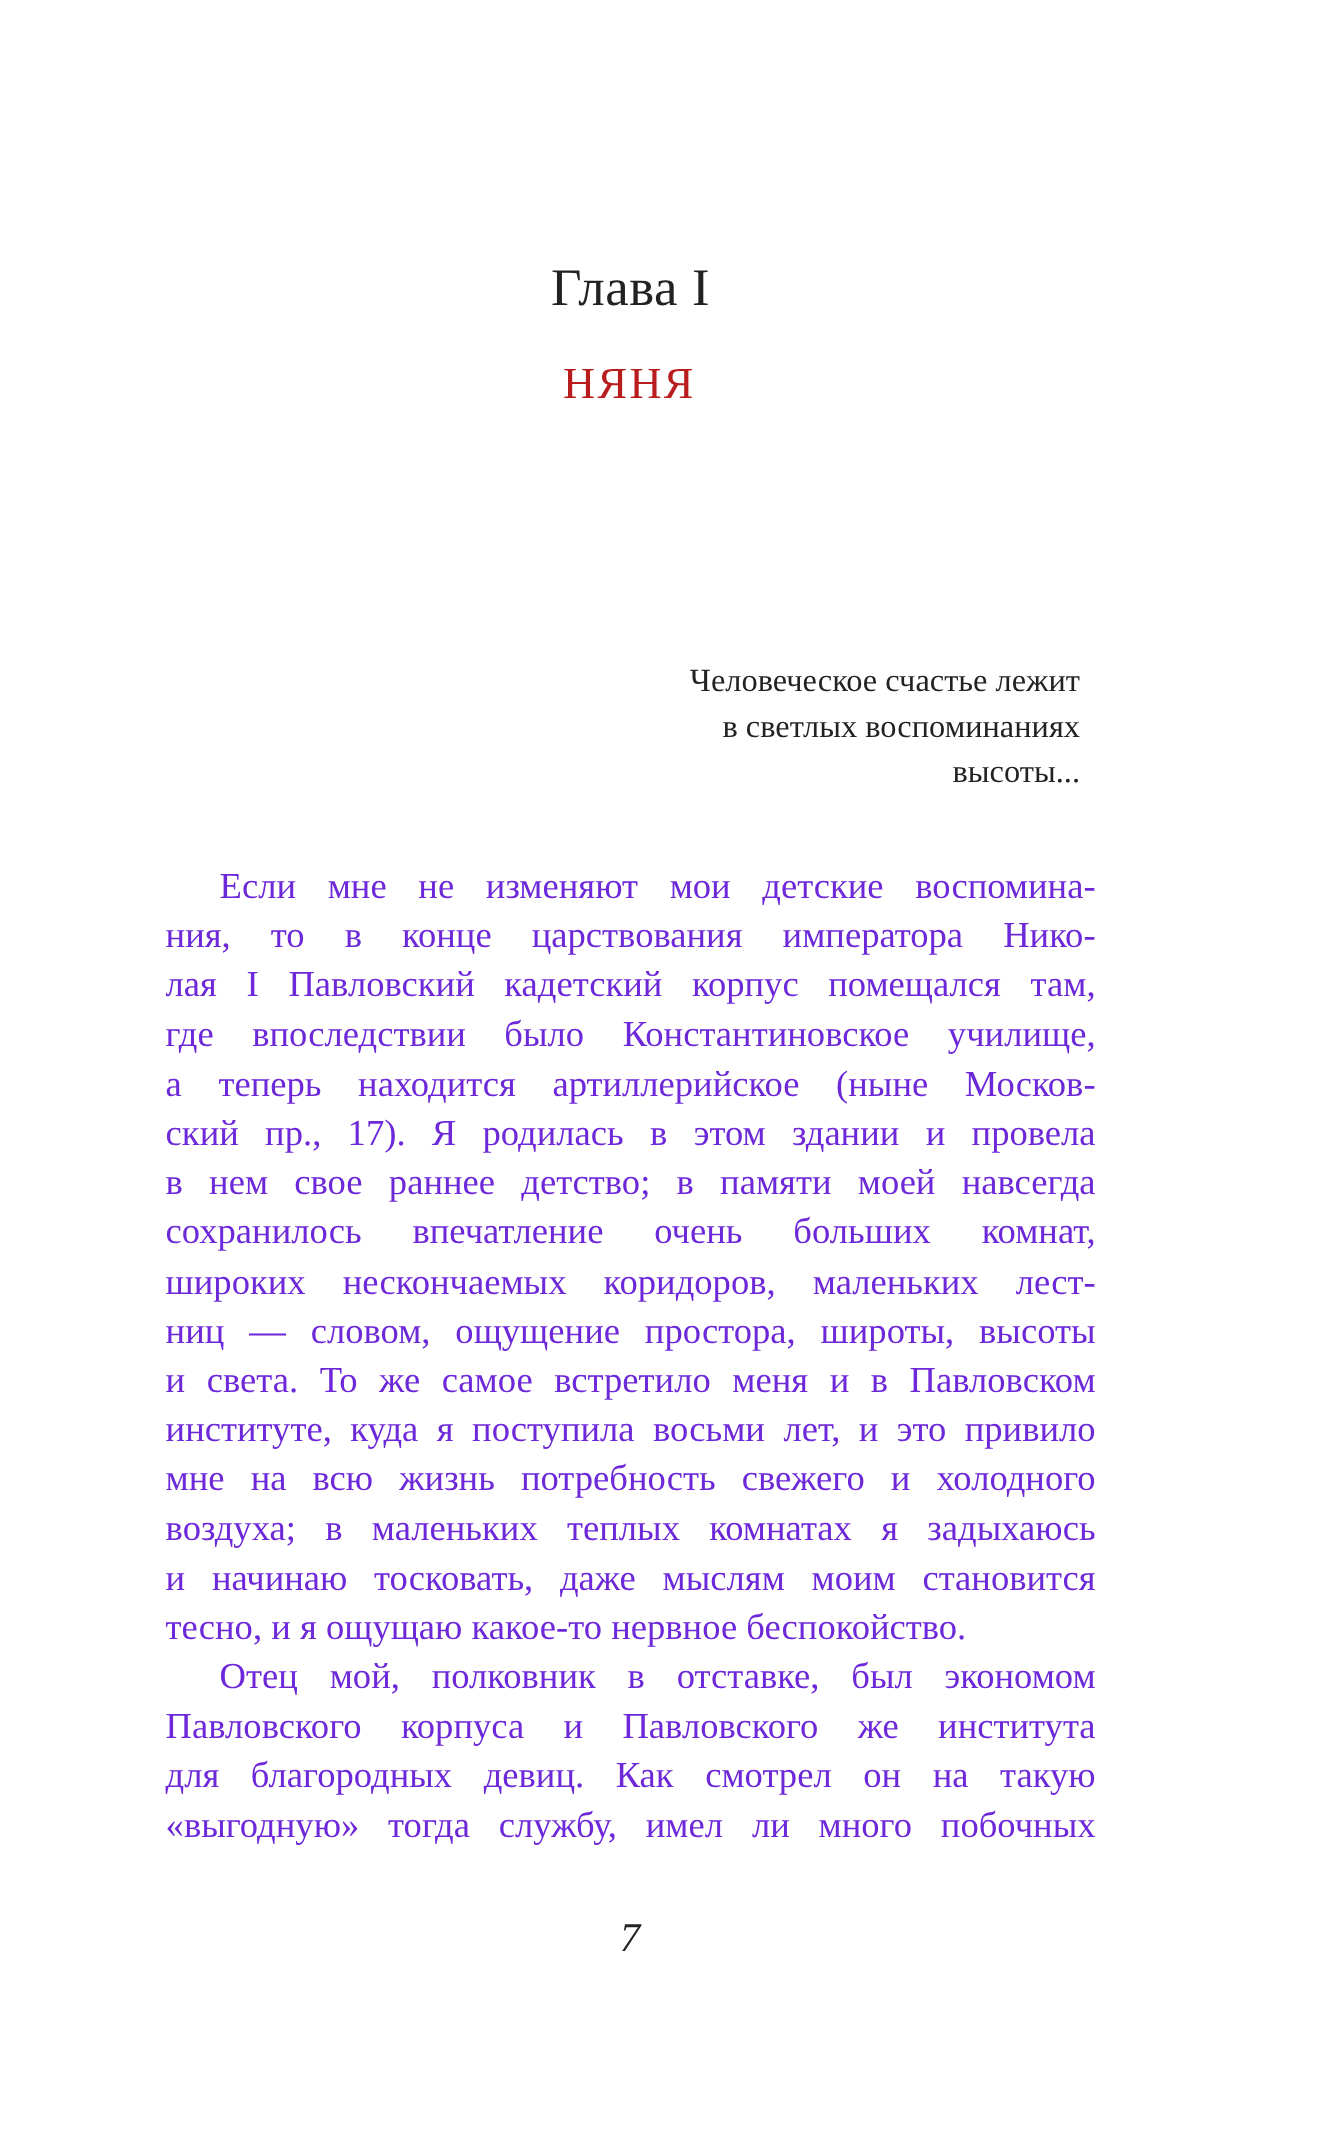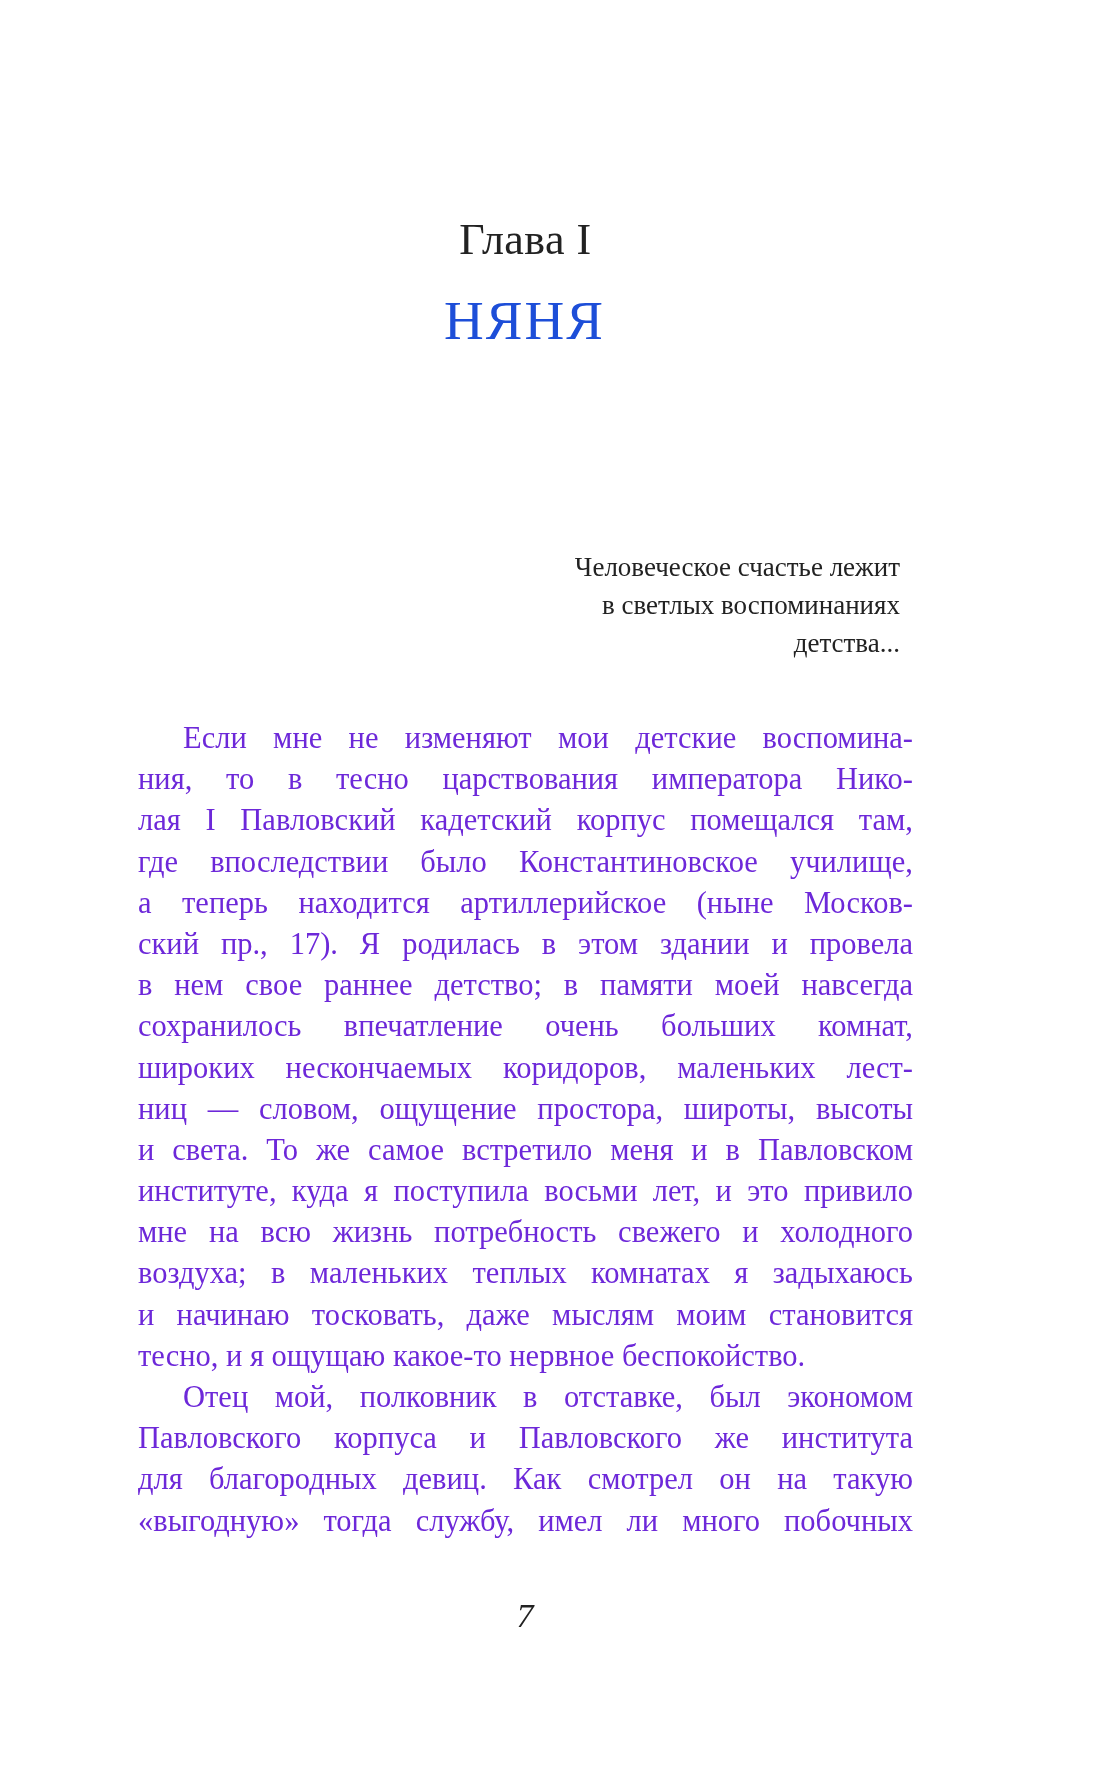--- a/index.html
+++ b/index.html
@@ -31,24 +31,24 @@
       line-height: 52px;
       letter-spacing: 0.5px;
       color: #222;
     }
     .chapter-title {
       position: absolute;
       top: 296px;
       left: 0;
       width: 1049px;
       text-align: center;
-      font-size: 55px;
+      font-size: 37px;
       line-height: 50px;
       letter-spacing: 2px;
-      color: #1d4ed8;
+      color: #b91c1c;
     }
     .epigraph {
       position: absolute;
       top: 548px;
       right: 200px;
       text-align: right;
       font-size: 27px;
       line-height: 38px;
       color: #222;
     }
@@ -94,27 +94,27 @@
 <body>
 
 <div class="page">
 
   <div class="chapter-label">Глава I</div>
   <div class="chapter-title">НЯНЯ</div>
 
   <div class="epigraph">
     <span class="epigraph-line">Человеческое счастье лежит</span>
     <span class="epigraph-line">в светлых воспоминаниях</span>
-    <span class="epigraph-line">детства...</span>
+    <span class="epigraph-line">высоты...</span>
   </div>
 
   <div class="body-text">
     <div class="paragraph">
       <span class="text-line indent">Если мне не изменяют мои детские воспомина-</span>
-      <span class="text-line">ния, то в тесно царствования императора Нико-</span>
+      <span class="text-line">ния, то в конце царствования императора Нико-</span>
       <span class="text-line">лая I Павловский кадетский корпус помещался там,</span>
       <span class="text-line">где впоследствии было Константиновское училище,</span>
       <span class="text-line">а теперь находится артиллерийское (ныне Москов-</span>
       <span class="text-line">ский пр., 17). Я родилась в этом здании и провела</span>
       <span class="text-line">в нем свое раннее детство; в памяти моей навсегда</span>
       <span class="text-line">сохранилось впечатление очень больших комнат,</span>
       <span class="text-line">широких нескончаемых коридоров, маленьких лест-</span>
       <span class="text-line">ниц — словом, ощущение простора, широты, высоты</span>
       <span class="text-line">и света. То же самое встретило меня и в Павловском</span>
       <span class="text-line">институте, куда я поступила восьми лет, и это привило</span>

